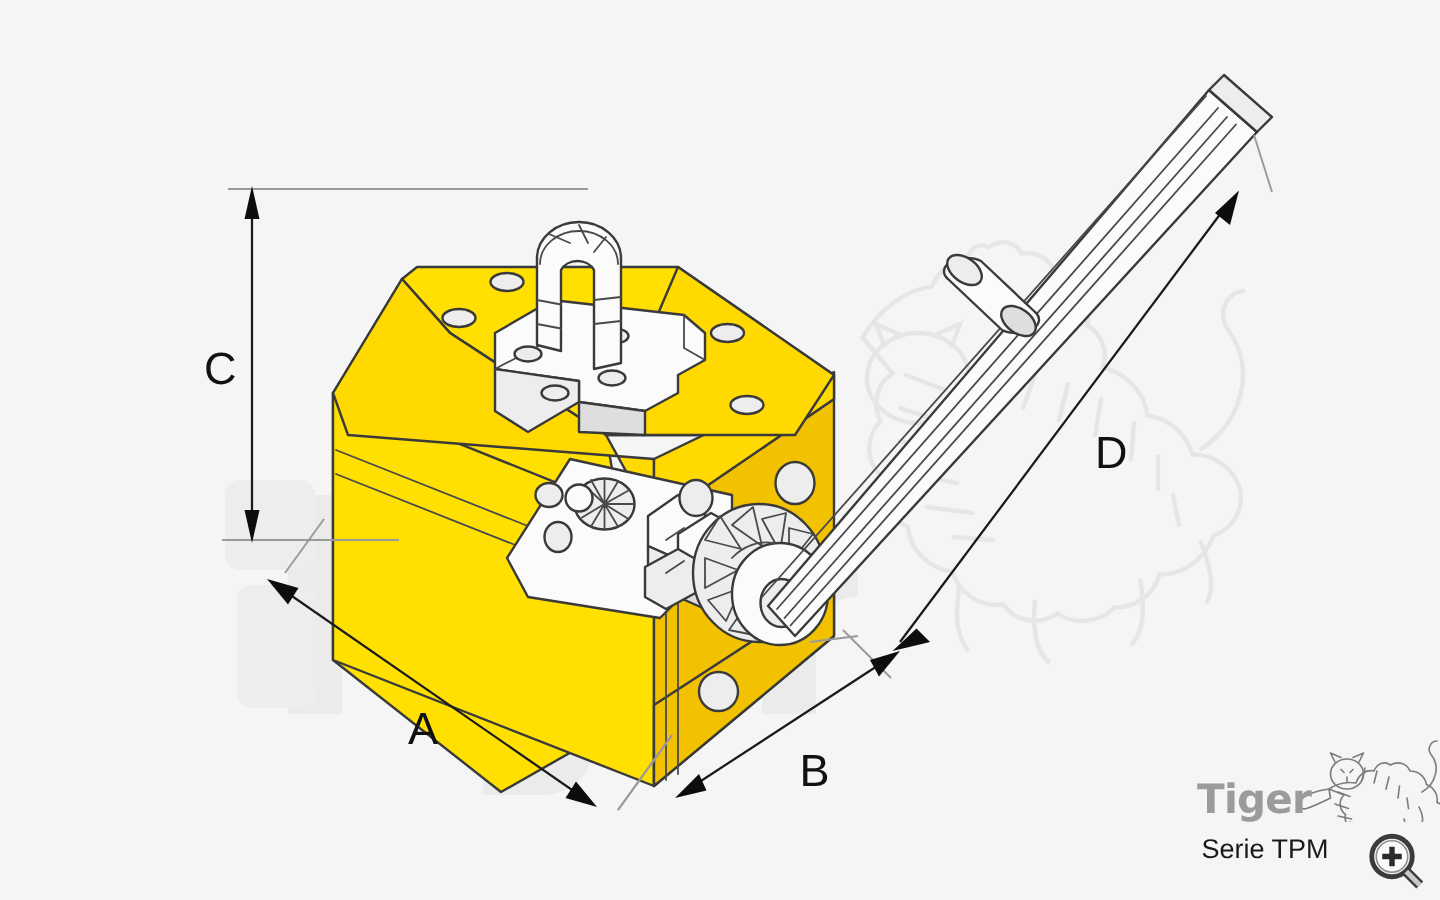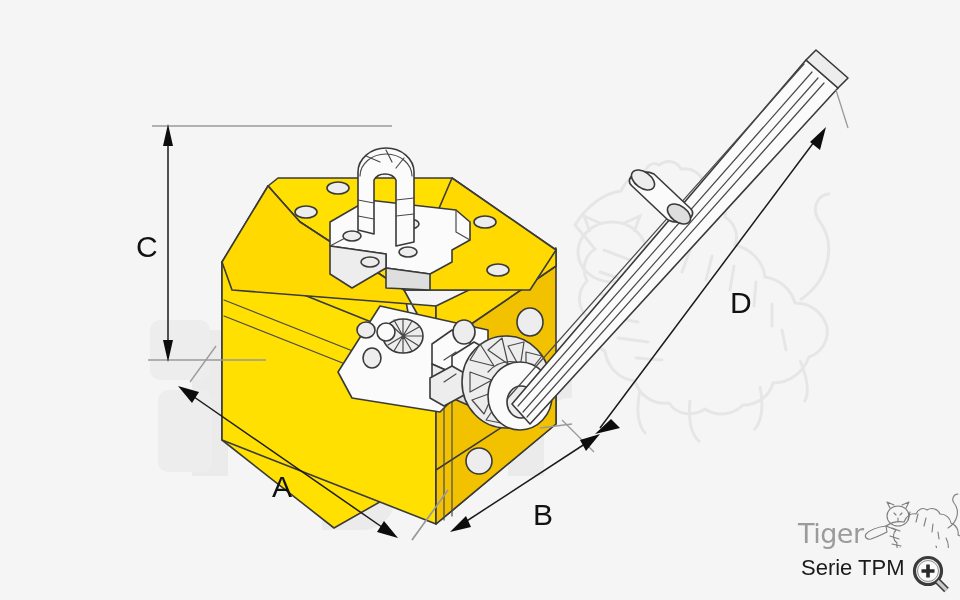--- a/index.html
+++ b/index.html
@@ -37,31 +37,31 @@
     top: 500px;
     width: 120px;
     height: 80px;
   }
   #brand-wordmark {
     position: absolute;
     left: 8px;
     top: 20px;
     font-family: "DejaVu Sans", sans-serif;
     font-size: 27px;
-    font-weight: normal;
+    font-weight: bold;
     color: #9b9b9b;
     letter-spacing: -0.5px;
     line-height: 1;
   }
   #brand-series {
     position: absolute;
     left: 11px;
     top: 57px;
     font-family: "Liberation Sans", sans-serif;
-    font-size: 22px;
+    font-size: 18px;
     color: #1a1a1a;
     line-height: 1;
   }
   #zoom-icon-box {
     position: absolute;
     left: 910px;
     top: 554px;
     width: 42px;
     height: 42px;
   }

